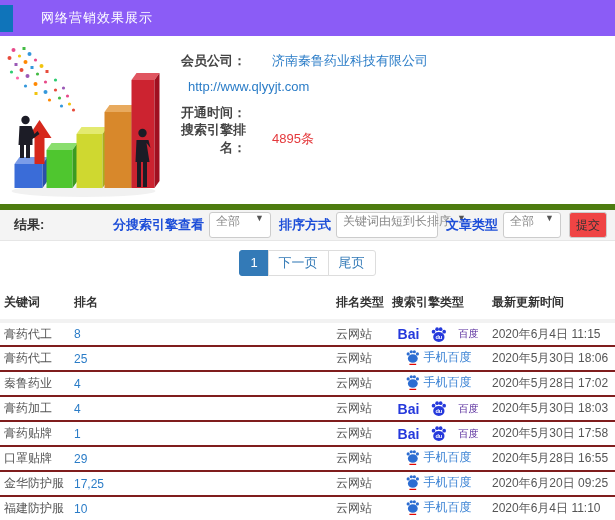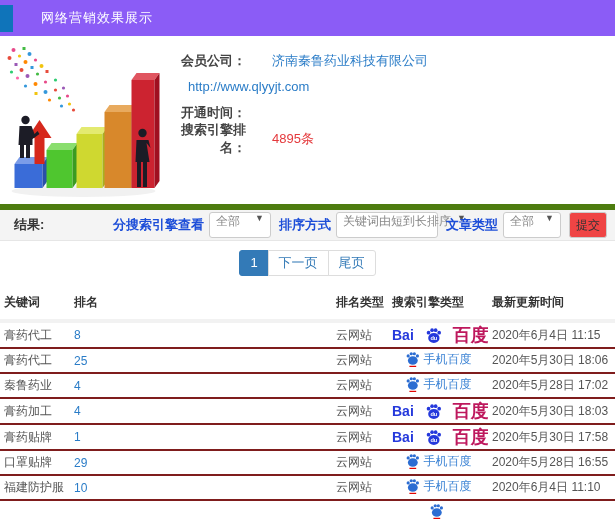--- a/index.html
+++ b/index.html
@@ -53,21 +53,21 @@
   .results td { height:25px; padding:0 4px; border-bottom:2px solid #7f1d1d; color:#555;
     vertical-align:middle; white-space:nowrap; overflow:hidden; }
   .results td.rank a { color:#2a7cc7; text-decoration:none; cursor:pointer; }
   .results td.engine { text-align:center; }
   .results td.kw { color:#555; }
   .results td.date { color:#555; }
 
   
   .bd-logo { display:inline-flex; align-items:center; gap:11px; }
   .bd-bai { color:#2539dc; font-weight:bold; font-size:14px; letter-spacing:0; }
-  .bd-cn { color:#be185d; font-weight:bold; font-size:18px; }
+  .bd-cn { color:#4c1d95; font-weight:normal; font-size:10px; }
   .bd-paw { width:17px; height:17px; display:inline-block; }
   .bd-mobile { display:inline-flex; align-items:center; gap:4px; }
   .bd-mobile .m-label { color:#3a82d4; font-size:12px; }
   .m-paw { width:15px; height:16px; display:inline-block; }
 </style>
 </head>
 <body>
 
 <div class="page">
 
@@ -319,20 +319,37 @@
                 <circle cx="15" cy="4.5" r="2.6" fill="#2c6dd2"></circle>
                 <circle cx="20" cy="8" r="2.6" fill="#2c6dd2"></circle>
                 <ellipse cx="12.5" cy="15.5" rx="8" ry="7" fill="#2c6dd2"></ellipse>
                 <rect x="7" y="24" width="11" height="2" fill="#e10602"></rect>
               </svg>
           <span class="m-label">手机百度</span>
             </span></td>
         <td class="date">2020年5月28日 16:55</td>
       </tr>
 
+      <tr>
+        <td class="kw">金华防护服</td>
+        <td class="rank"><a>17,25</a></td>
+        <td>云网站</td>
+        <td class="engine"><span class="bd-mobile">
+          <svg class="m-paw" viewBox="0 0 24 26">
+                <circle cx="5" cy="8" r="2.6" fill="#2c6dd2"></circle>
+                <circle cx="10" cy="4.5" r="2.6" fill="#2c6dd2"></circle>
+                <circle cx="15" cy="4.5" r="2.6" fill="#2c6dd2"></circle>
+                <circle cx="20" cy="8" r="2.6" fill="#2c6dd2"></circle>
+                <ellipse cx="12.5" cy="15.5" rx="8" ry="7" fill="#2c6dd2"></ellipse>
+                <rect x="7" y="24" width="11" height="2" fill="#e10602"></rect>
+              </svg>
+          <span class="m-label">手机百度</span>
+            </span></td>
+        <td class="date">2020年6月20日 09:25</td>
+      </tr>
 
       <tr>
         <td class="kw">福建防护服</td>
         <td class="rank"><a>10</a></td>
         <td>云网站</td>
         <td class="engine"><span class="bd-mobile">
           <svg class="m-paw" viewBox="0 0 24 26">
                 <circle cx="5" cy="8" r="2.6" fill="#2c6dd2"></circle>
                 <circle cx="10" cy="4.5" r="2.6" fill="#2c6dd2"></circle>
                 <circle cx="15" cy="4.5" r="2.6" fill="#2c6dd2"></circle>

